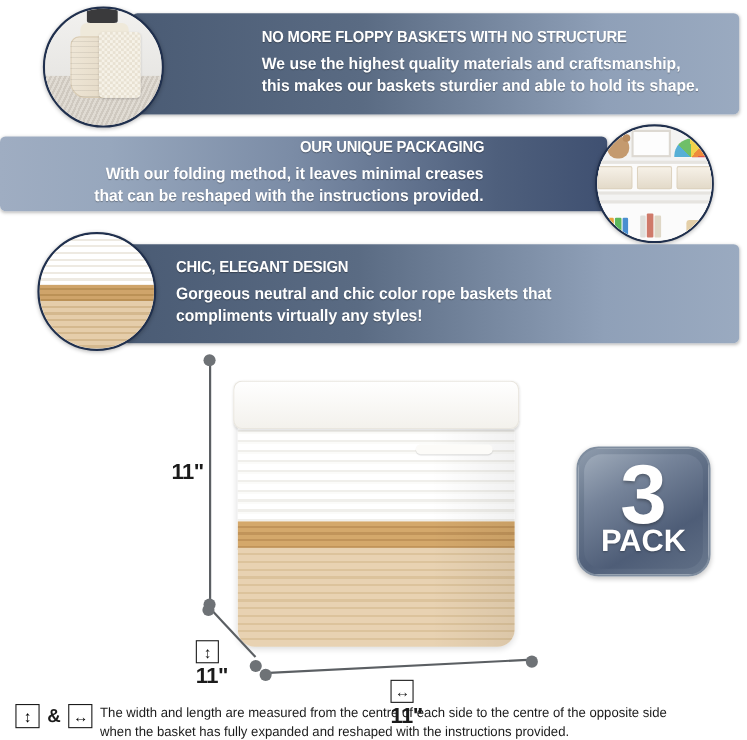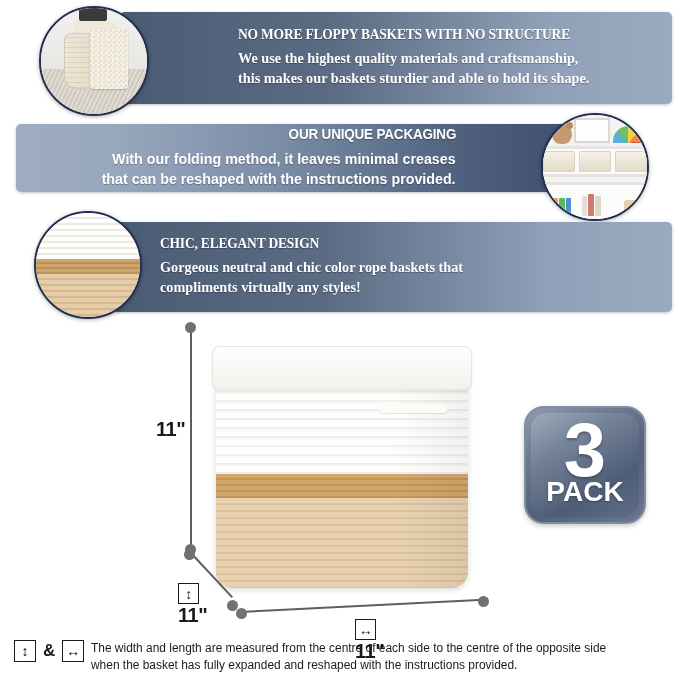--- a/index.html
+++ b/index.html
@@ -16,21 +16,21 @@
 
   .banner {
     position: absolute;
     border-radius: 5px;
     box-shadow: 0 1px 3px rgba(0,0,0,0.25);
   }
   .banner.ltr { background: linear-gradient(to right, #4b5c75 0%, #56678021 0%, #4a5b74 0%, #5a6b83 38%, #8fa0b8 78%, #9aaac0 100%); }
   .banner.rtl { background: linear-gradient(to left, #3f5071 0%, #4e5f7c 18%, #7b8ca6 52%, #97a7bd 82%, #9fadc2 100%); }
 
   .banner-inner { position: absolute; inset: 0; padding: 6px 14px; display: flex; flex-direction: column; justify-content: center; }
-  .banner-inner.left  { align-items: flex-start; text-align: left; padding-left: 118px; padding-right: 14px; font-family: Liberation Serif, serif; }
+  .banner-inner.left  { align-items: flex-start; text-align: left; padding-left: 118px; padding-right: 14px; }
   .banner-inner.right { align-items: flex-end;  text-align: right; padding-right: 112px; padding-left: 14px; }
 
   .b-title {
     color: #ffffff;
     font-weight: bold;
     font-size: 14.5px;
     letter-spacing: -0.2px;
     line-height: 1.1;
     text-shadow: 0 1px 1px rgba(0,0,0,0.35);
     transform: scaleX(0.93);
@@ -168,21 +168,21 @@
         <div class="p1-rug"></div>
         <div class="p1-dark"></div>
         <div class="p1-top"></div>
         <div class="p1-bask"></div>
         <div class="p1-tow"></div>
       </div>
     </div>
   </div>
 
   <div class="feature">
-    <div class="banner rtl" style="left:16px; top:124px; width:552px; height:68px;">
+    <div class="banner rtl" style="left:0; top:124px; width:552px; height:68px;">
       <div class="banner-inner right">
         <div class="b-title">OUR UNIQUE PACKAGING</div>
         <div class="b-body">With our folding method, it leaves minimal creases</div>
         <div class="b-body" style="margin-top:1px;">that can be reshaped with the instructions provided.</div>
       </div>
     </div>
     <div class="circ" style="left:541px; top:113px; width:108px; height:108px;">
       <div class="scene">
         <div class="p2-wall"></div>
         <div class="p2-frame"></div>

